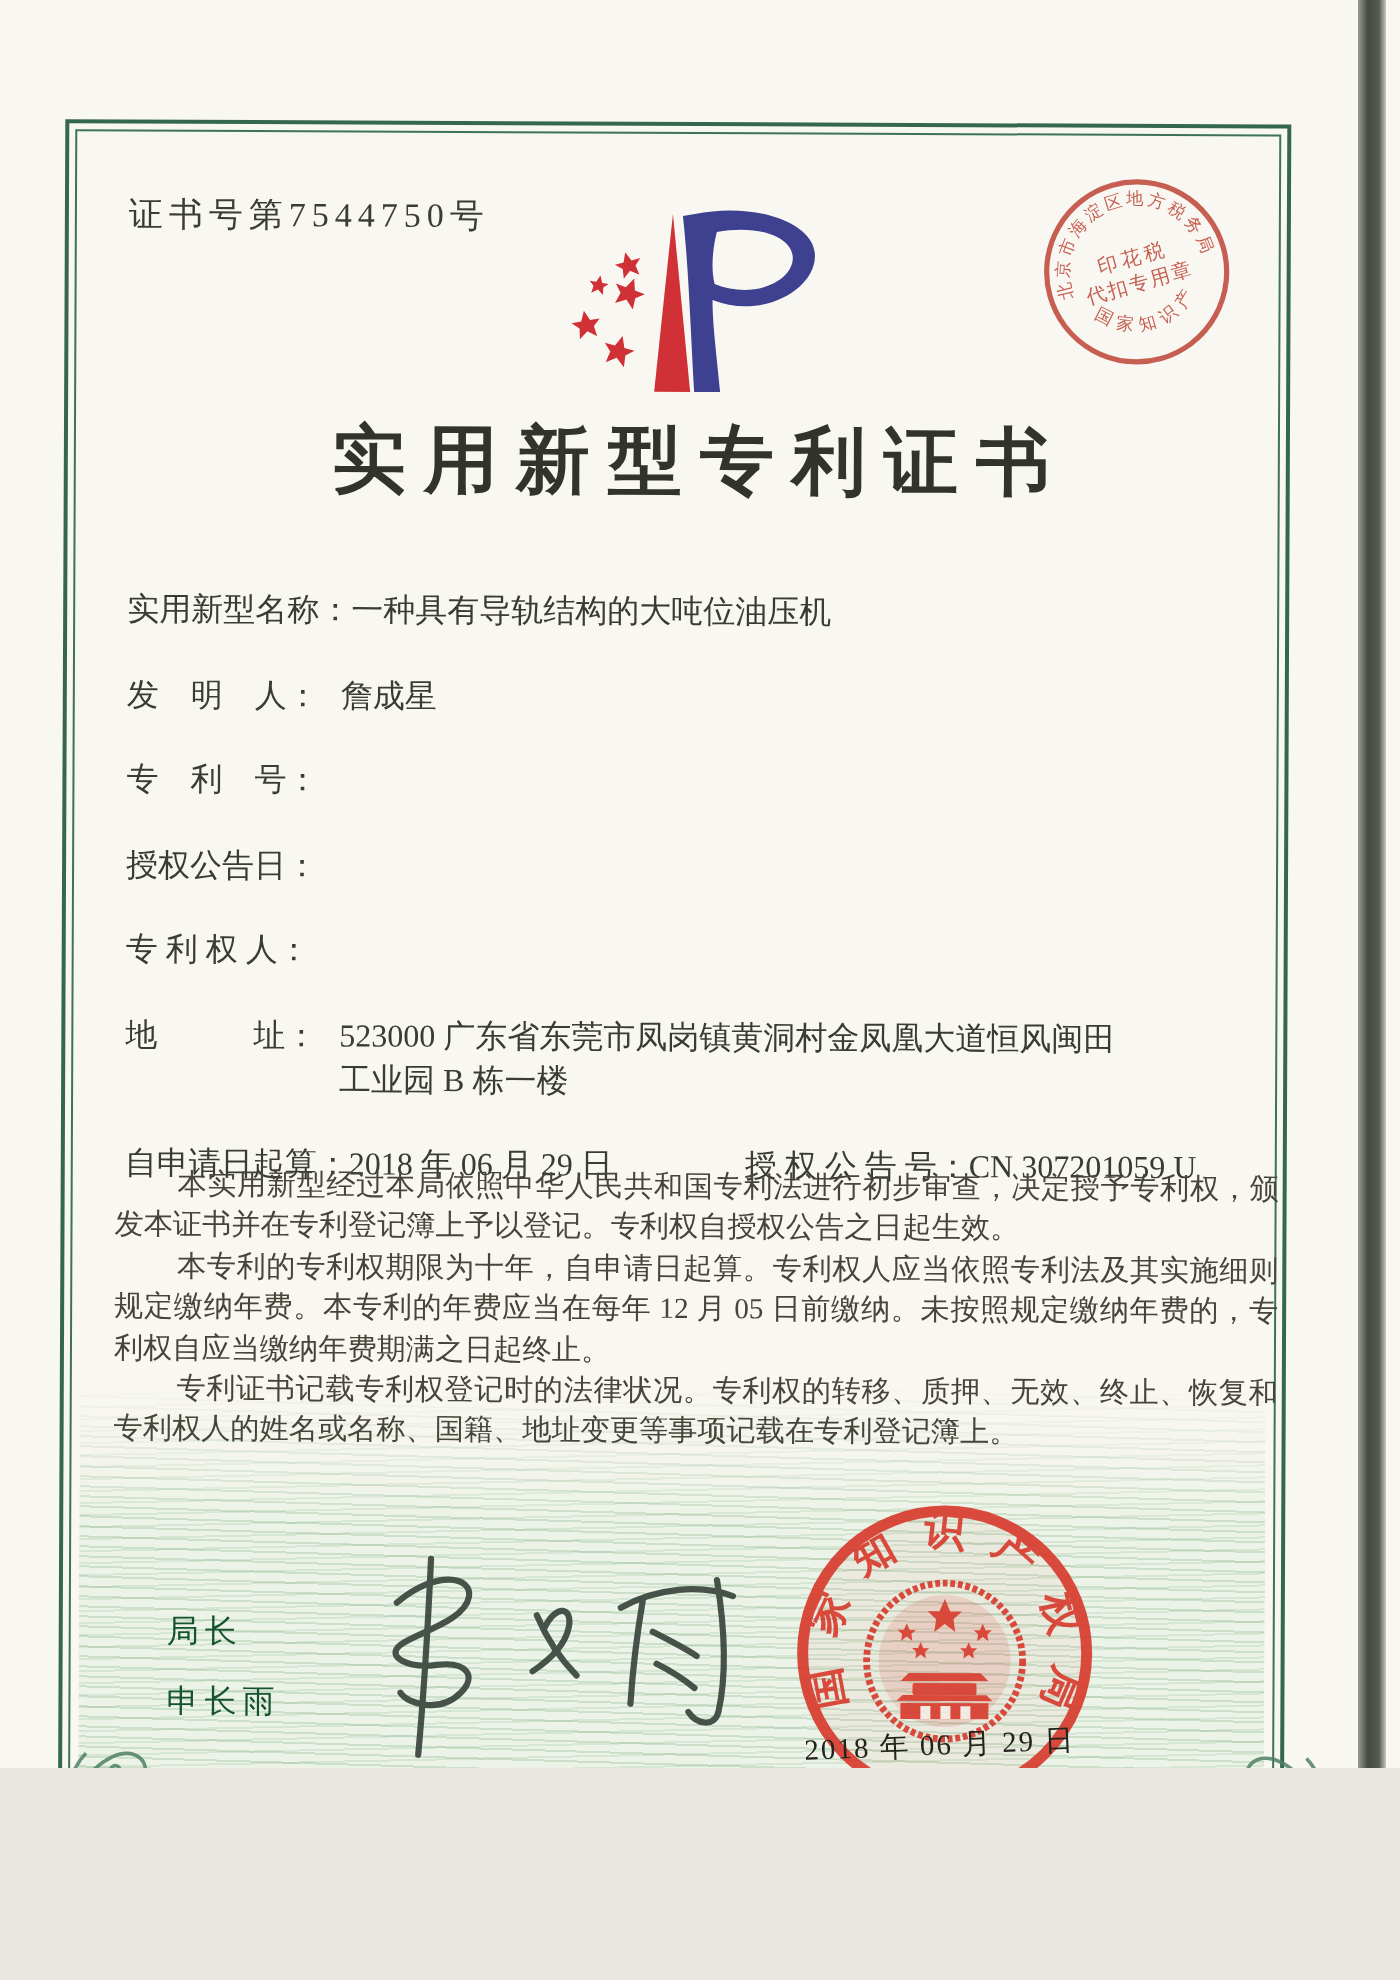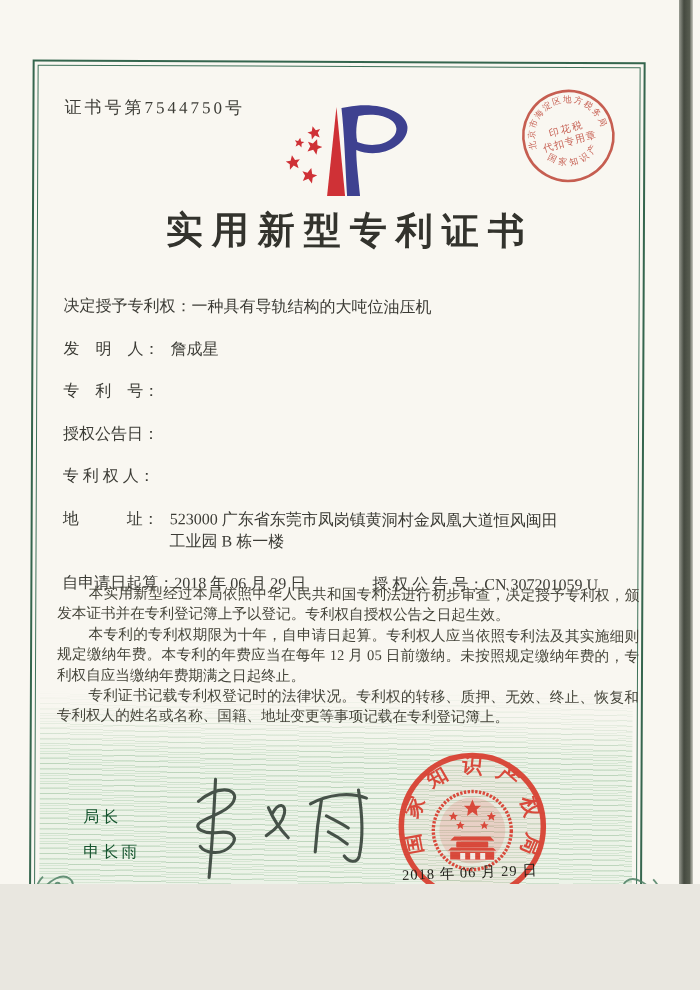--- a/index.html
+++ b/index.html
@@ -115,21 +115,21 @@
         </text>
         <text x="55" y="51" text-anchor="middle" font-size="10" letter-spacing="2">印花税</text>
         <text x="55" y="64" text-anchor="middle" font-size="10" letter-spacing="1">代扣专用章</text>
       </g>
     </svg>
 
     <div class="title">实用新型专利证书</div>
 
     <div class="fields">
       <div class="frow">
-        <span class="flabel">决定授予专利权：</span>
+        <span class="flabel">实用新型名称：</span>
         <span class="fvalue">一种具有导轨结构的大吨位油压机</span>
       </div>
       <div class="frow">
         <span class="flabel">发　明　人：</span>
         <span class="fvalue">詹成星</span>
       </div>
       <div class="frow">
         <span class="flabel">专　利　号：</span>
       </div>
       <div class="frow">

